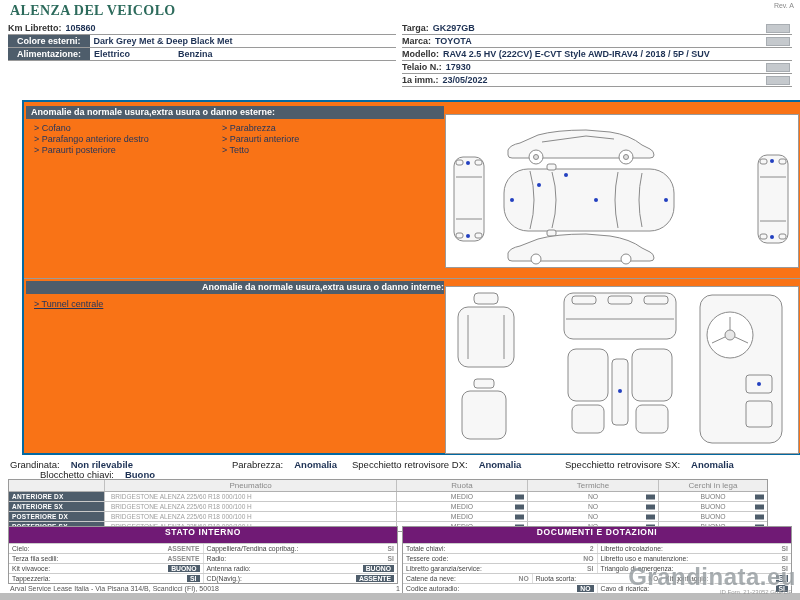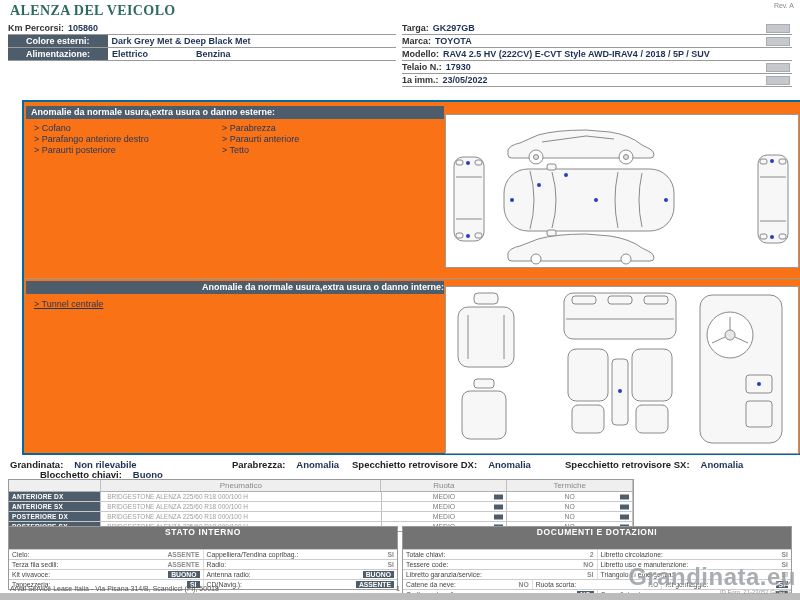--- a/index.html
+++ b/index.html
@@ -16,21 +16,21 @@
   .rev { position:absolute; right:6px; top:2px; font-size:7px; color:#888; }
 
   .info-block { position:absolute; top:22px; }
   #info-left  { left:8px;   width:388px; }
   #info-right { left:402px; width:390px; }
   .info-row {
     position:relative; border-bottom:1px solid #9a9a9a;
     font-size:9px; line-height:12px; min-height:12px;
   }
   .info-row .lbl { font-weight:bold; color:#333; margin-right:4px; }
-  .info-row .lbl.dark { background:#4e5d6b; color:#fff; display:inline-block; padding:0 18px; }
+  .info-row .lbl.dark { background:#4e5d6b; color:#fff; display:inline-block; padding:0 9px; }
   .info-row .val { font-weight:bold; color:#1d3154; }
   .info-row .val2 { margin-left:48px; }
   .fieldbox {
     position:absolute; right:2px; top:2px; width:22px; height:7px;
     background:#c5c9cd; border:1px solid #a8adb2;
   }
 
   .main-box {
     position:absolute; left:22px; top:100px; width:782px; height:355px;
     border:2px solid #0369a1; background:#f97316; box-sizing:border-box;
@@ -47,42 +47,42 @@
   #ext-col1 { left:10px;  top:21px; }
   #ext-col2 { left:198px; top:21px; }
   #int-col1 { left:10px;  top:197px;text-decoration:underline; }
   .diagram-box { position:absolute; left:421px; border:1px solid #9a9a9a; background:#fff; }
   #ext-diagram { top:12px;  width:352px; height:152px; }
   #int-diagram { top:184px; width:352px; height:166px; }
 
   .summary { position:absolute; left:8px; top:459px; width:784px; height:21px; font-size:9.5px; }
   .sum-item { position:absolute; top:0; white-space:nowrap; }
   .sum-item.second { top:10px; }
-  .sum-item .lbl { color:#222;font-weight:bold; }
+  .sum-item .lbl { color:#222; }
   .sum-item .val { font-weight:bold; color:#1d3154; margin-left:11px; }
 
-  .tires { position:absolute; left:8px; top:479px; width:626px; border:1px solid #9a9a9a; box-sizing:border-box; }
+  .tires { position:absolute; left:8px; top:479px; width:760px; border:1px solid #9a9a9a; box-sizing:border-box; }
   .t-row { display:flex; height:9px; border-bottom:1px solid #c9c9c9; }
   .t-row:last-child { border-bottom:none; }
   .t-row.t-head { height:11px; border-bottom:1px solid #b0b0b0; }
   .tc { position:relative; display:flex; align-items:center; box-sizing:border-box; border-right:1px solid #c0c0c0; overflow:hidden; }
   .tc:last-child { border-right:none; }
   .tc-pos   { width:96px;  background:#4e5d6b; color:#fff; font-weight:bold; font-size:6.5px; padding-left:3px; letter-spacing:.2px; }
   .tc-tire  { width:292px; color:#a0a0a0; font-size:6.5px; padding-left:6px; }
   .tc-stato { width:131px; justify-content:center; color:#7a7a7a; font-size:6.8px; }
   .tc-term  { width:131px; justify-content:center; color:#7a7a7a; font-size:6.8px; }
   .tc-cerchi{ flex:1;      justify-content:center; color:#7a7a7a; font-size:6.8px; }
   .t-head .tc { background:#efefef; color:#8a8a8a; justify-content:center; font-size:8px; font-weight:normal; padding:0; }
   .chipbox { position:absolute; right:3px; top:50%; transform:translateY(-50%); width:9px; height:5px; background:#4e5d6b; }
 
   .btable { position:absolute; top:526px; width:390px; border:1px solid #9a9a9a; box-sizing:border-box; background:#fff; }
   #stato-interno { left:8px; }
   #documenti { left:402px; }
   .bt-header {
-    height:22px; background:#737373; color:#fff; text-align:center;
+    height:16px; background:#701a75; color:#fff; text-align:center;
     font-weight:bold; font-size:8.5px; line-height:11px; letter-spacing:.6px;
   }
   .bt-row { display:flex; height:9px; border-top:1px solid #cccccc; font-size:6.8px; align-items:center; }
   .bt-pair { flex:1; display:flex; align-items:center; height:100%; padding:0 3px; border-left:1px solid #dddddd; overflow:hidden; }
   .bt-pair:first-child { border-left:none; }
   .bt-pair .lbl { color:#444; white-space:nowrap; }
   .bt-pair .val { margin-left:auto; color:#8a8a8a; font-weight:bold; white-space:nowrap; }
   .bt-pair .val.chip { background:#4e5d6b; color:#fff; padding:0 3px; }
 
   .footer-left  { position:absolute; left:10px;  top:585px; font-size:7px; color:#555; }
@@ -99,21 +99,21 @@
 </style>
 </head>
 <body>
 
 <div class="page">
 
   <div class="title">ALENZA DEL VEICOLO</div>
   <div class="rev">Rev. A</div>
 
   <div id="info-left" class="info-block">
-      <div class="info-row"><span class="lbl">Km Percorsi:</span><span class="val">105860</span></div>
+      <div class="info-row"><span class="lbl">Km Libretto:</span><span class="val">105860</span></div>
       <div class="info-row"><span class="lbl dark">Colore esterni:</span><span class="val">Dark Grey Met &amp; Deep Black Met</span></div>
       <div class="info-row"><span class="lbl dark">Alimentazione:</span><span class="val">Elettrico</span><span class="val val2">Benzina</span></div>
     </div>
   <div id="info-right" class="info-block">
       <div class="info-row"><span class="lbl">Targa:</span><span class="val">GK297GB</span><span class="fieldbox"></span></div>
       <div class="info-row"><span class="lbl">Marca:</span><span class="val">TOYOTA</span><span class="fieldbox"></span></div>
       <div class="info-row"><span class="lbl">Modello:</span><span class="val">RAV4 2.5 HV (222CV) E-CVT Style AWD-IRAV4 / 2018 / 5P / SUV</span></div>
       <div class="info-row"><span class="lbl">Telaio N.:</span><span class="val">17930</span><span class="fieldbox"></span></div>
       <div class="info-row"><span class="lbl">1a imm.:</span><span class="val">23/05/2022</span><span class="fieldbox"></span></div>
     </div>

